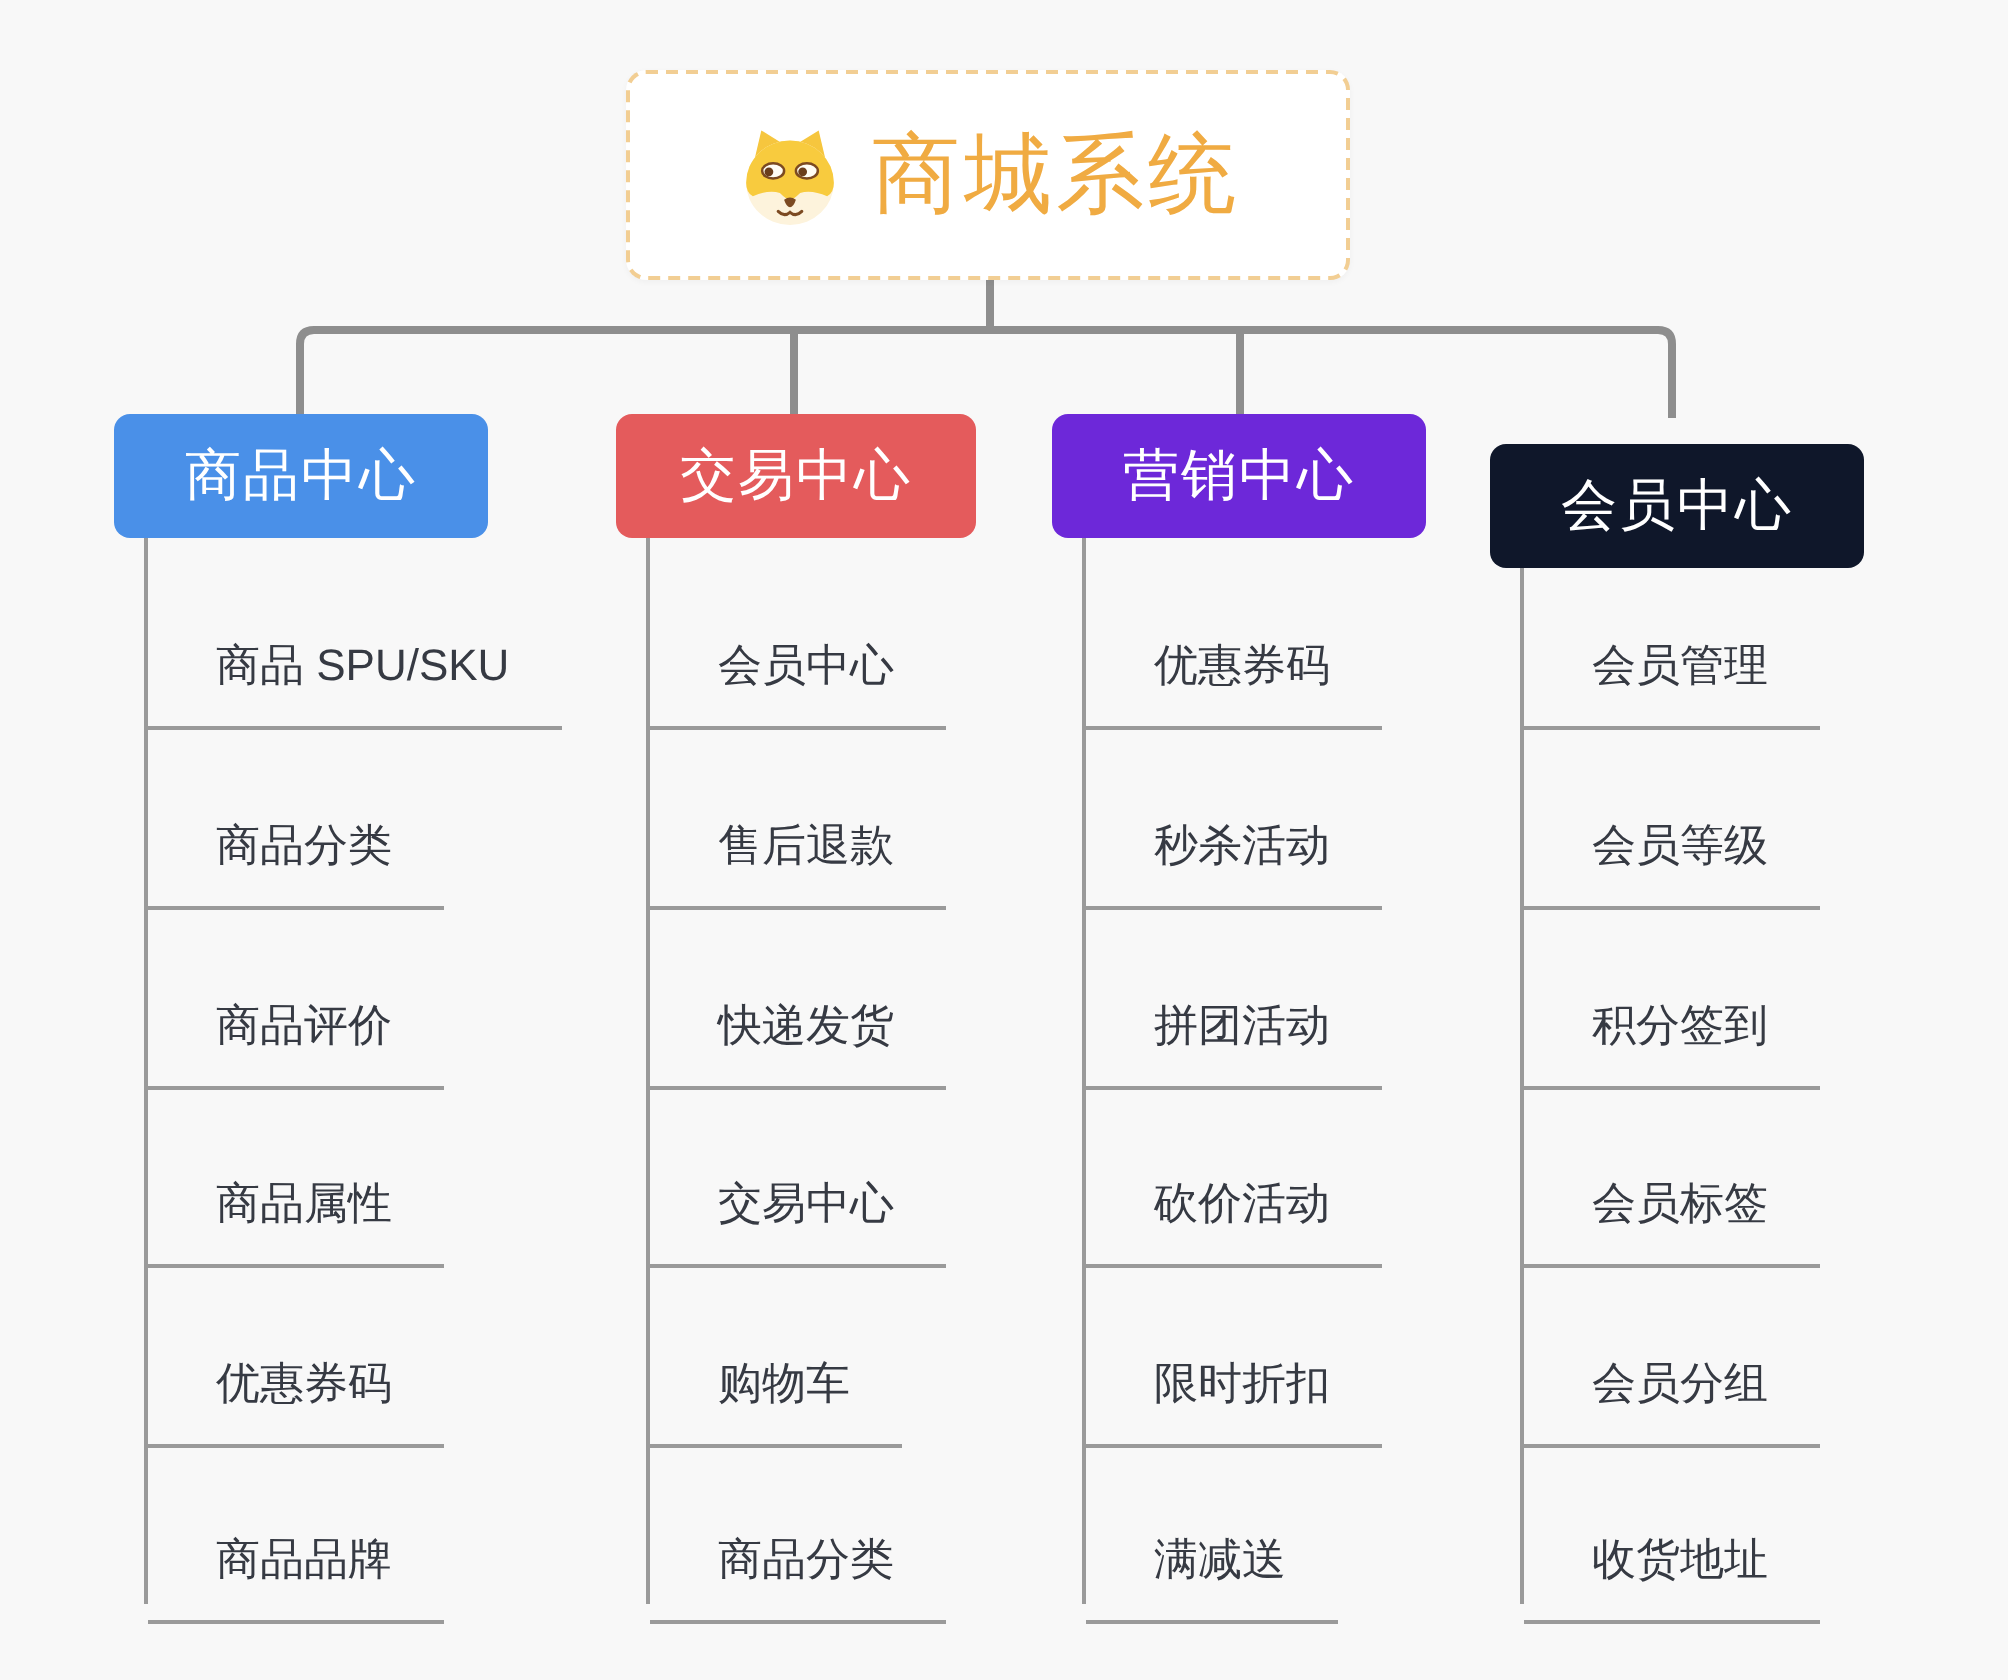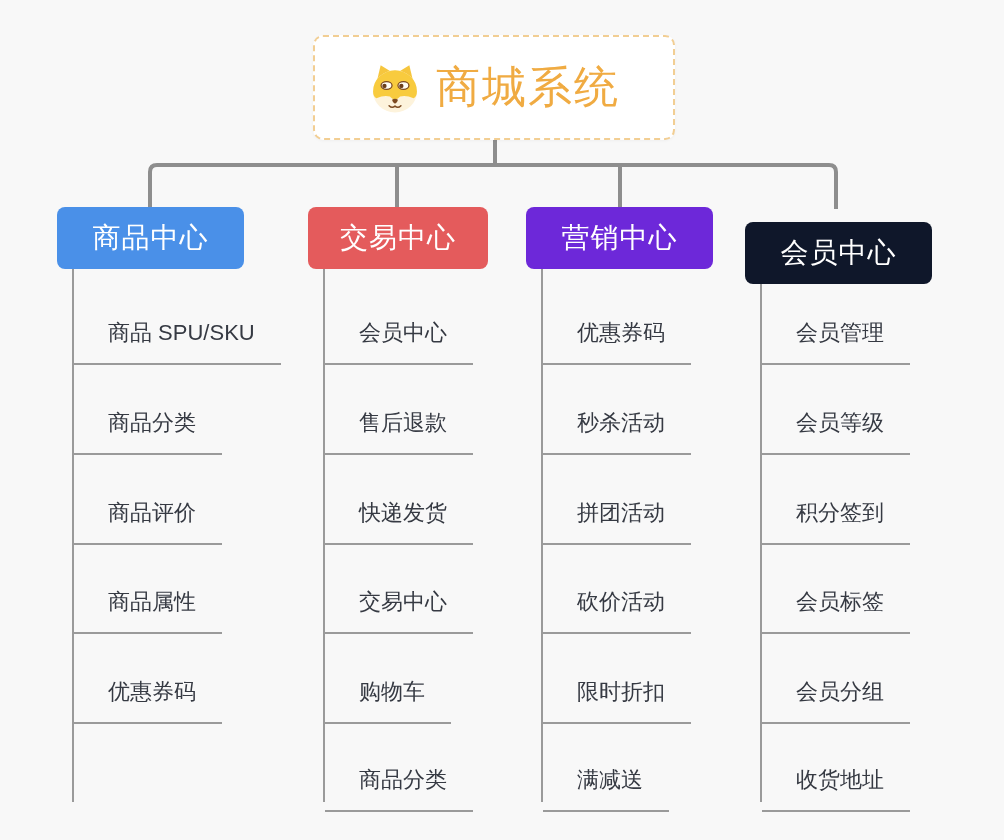--- a/index.html
+++ b/index.html
@@ -95,20 +95,21 @@
   <div class="branch b4" style="background: #0f172a; margin-top: 15px;">
     <span>会员中心</span>
   </div>
 
   <div class="col c1">
     <div class="node">商品 SPU/SKU</div>
     <div class="node">商品分类</div>
     <div class="node">商品评价</div>
     <div class="node">商品属性</div>
     <div class="node">优惠券码</div>
+    <div class="node">商品品牌</div>
   </div>
 
   <div class="col c2">
     <div class="node">会员中心</div>
     <div class="node">售后退款</div>
     <div class="node">快递发货</div>
     <div class="node">交易中心</div>
     <div class="node">购物车</div>
     <div class="node">商品分类</div>
   </div>

